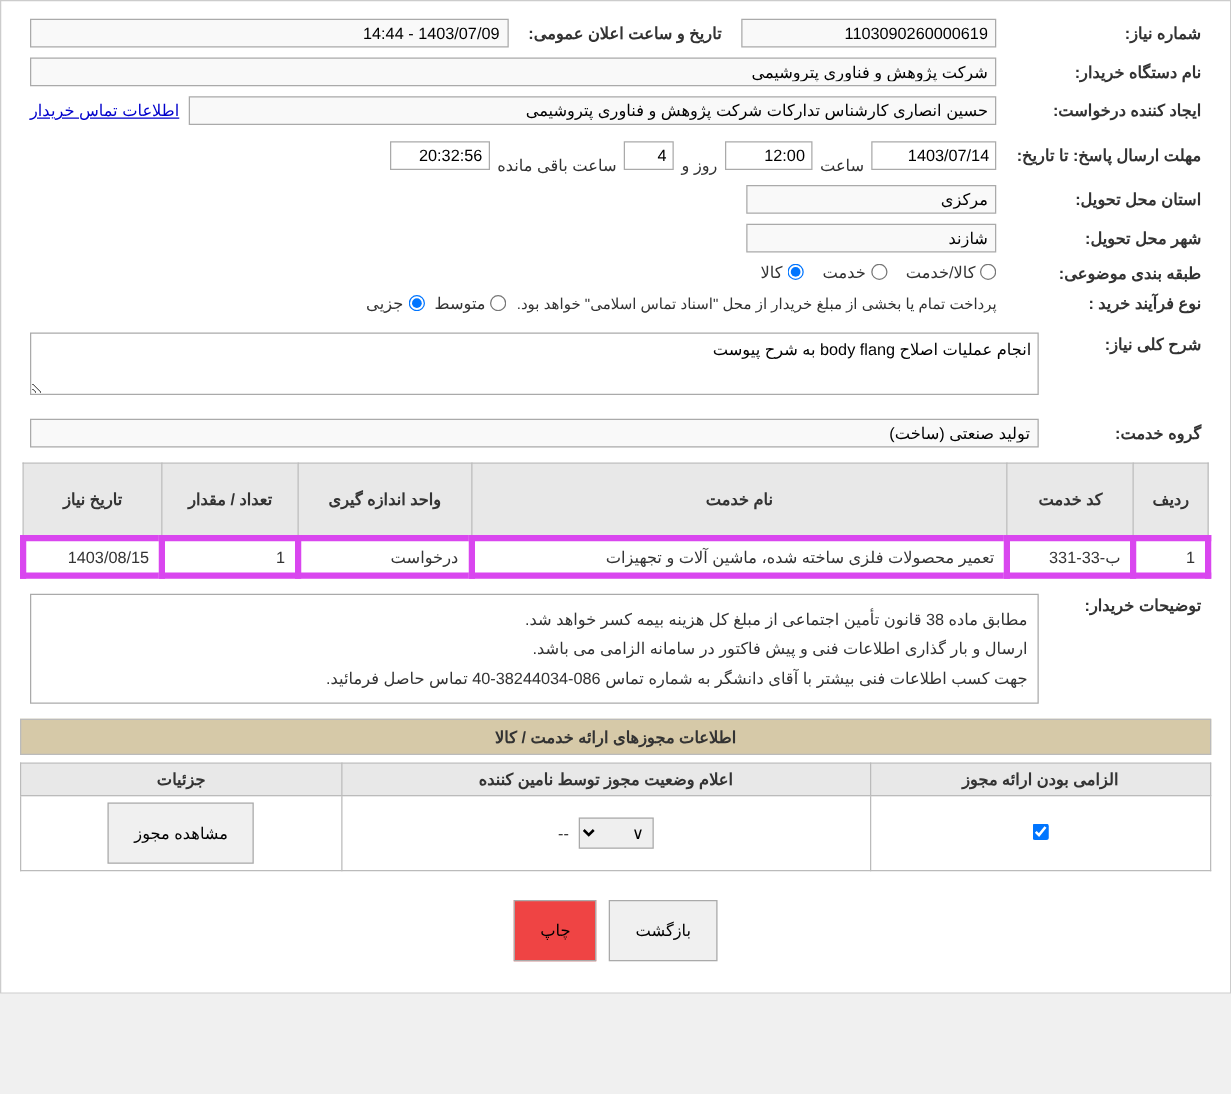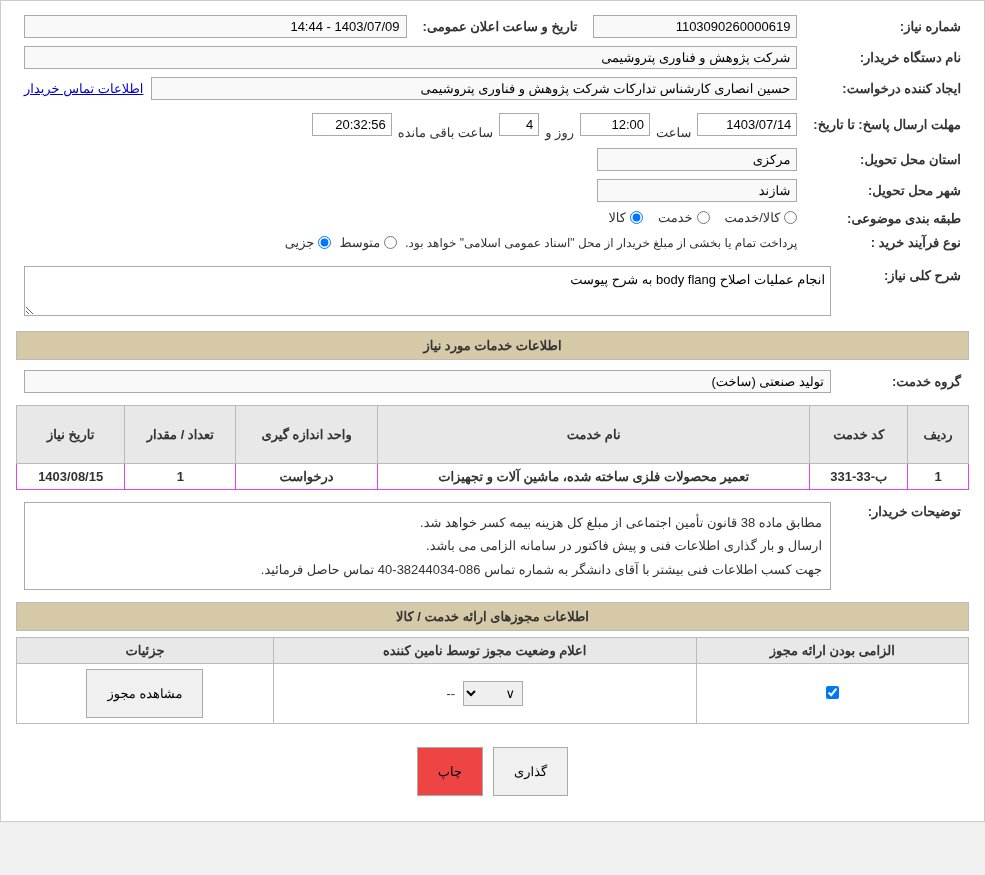--- a/index.html
+++ b/index.html
@@ -77,24 +77,23 @@
       margin-bottom: 8px;
     }
     .service-table th {
       background: #e8e8e8;
       border: 1px solid #bbb;
       padding: 21px 8px;
       text-align: center;
       font-weight: bold;
     }
     .service-table td {
-      border: 1px solid #d946ef;
+      border: 5px solid #d946ef;
       padding: 5px 8px;
-      text-align: center;
-      font-weight: bold;
+      text-align: right;
     }
     .textarea-field {
       width: 100%;
       border: 1px solid #aaa;
       padding: 5px;
       font-family: inherit;
       font-size: 13px;
       direction: rtl;
       resize: vertical;
       min-height: 50px;
@@ -274,21 +273,21 @@
               <input type="radio" name="category" checked="" style=""> کالا
             </label>
           </div>
         </td>
       </tr>
 
       <tr>
         <td class="label-cell">نوع فرآیند خرید :</td>
         <td colspan="3">
           <div class="row-flex">
-            <span style="font-size:12px; color:#333;">پرداخت تمام یا بخشی از مبلغ خریدار از محل "اسناد عمومی اسلامی" خواهد بود.</span>
+            <span style="font-size:12px; color:#333;">پرداخت تمام یا بخشی از مبلغ خریدار از محل "اسناد تماس اسلامی" خواهد بود.</span>
             <label class="radio-item">
               <input type="radio" name="purchase_type" style=""> متوسط
             </label>
             <label class="radio-item">
               <input type="radio" name="purchase_type" checked="" style=""> جزیی
             </label>
           </div>
         </td>
       </tr>
     </tbody>
@@ -298,21 +297,20 @@
       <tbody>
           <tr>
         <td class="label-cell" style="vertical-align:top; padding-top:6px;">شرح کلی نیاز:</td>
         <td>
           <textarea class="textarea-field" readonly="" style="">انجام عملیات اصلاح body flang به شرح پیوست</textarea>
         </td>
       </tr>
     </tbody>
       </table>
 
-    <div class="section-header">اطلاعات خدمات مورد نیاز</div>
 
     <table class="info-table">
       <tbody>
           <tr>
         <td class="label-cell">گروه خدمت:</td>
         <td>
           <input class="input-field input-readonly" type="text" readonly="" value="تولید صنعتی (ساخت)" style="">
         </td>
       </tr>
     </tbody>
@@ -382,18 +380,18 @@
         </div>
       </td>
       <td>
         <button class="btn">مشاهده مجوز</button>
       </td>
     </tr>
         </tbody>
     </table>
 
     <div class="bottom-buttons">
-      <button class="btn btn-back">گذاری</button>
+      <button class="btn btn-back">بازگشت</button>
       <button class="btn btn-print">چاپ</button>
     </div>
 
   </div>
 </div>
 
 </body></html>

